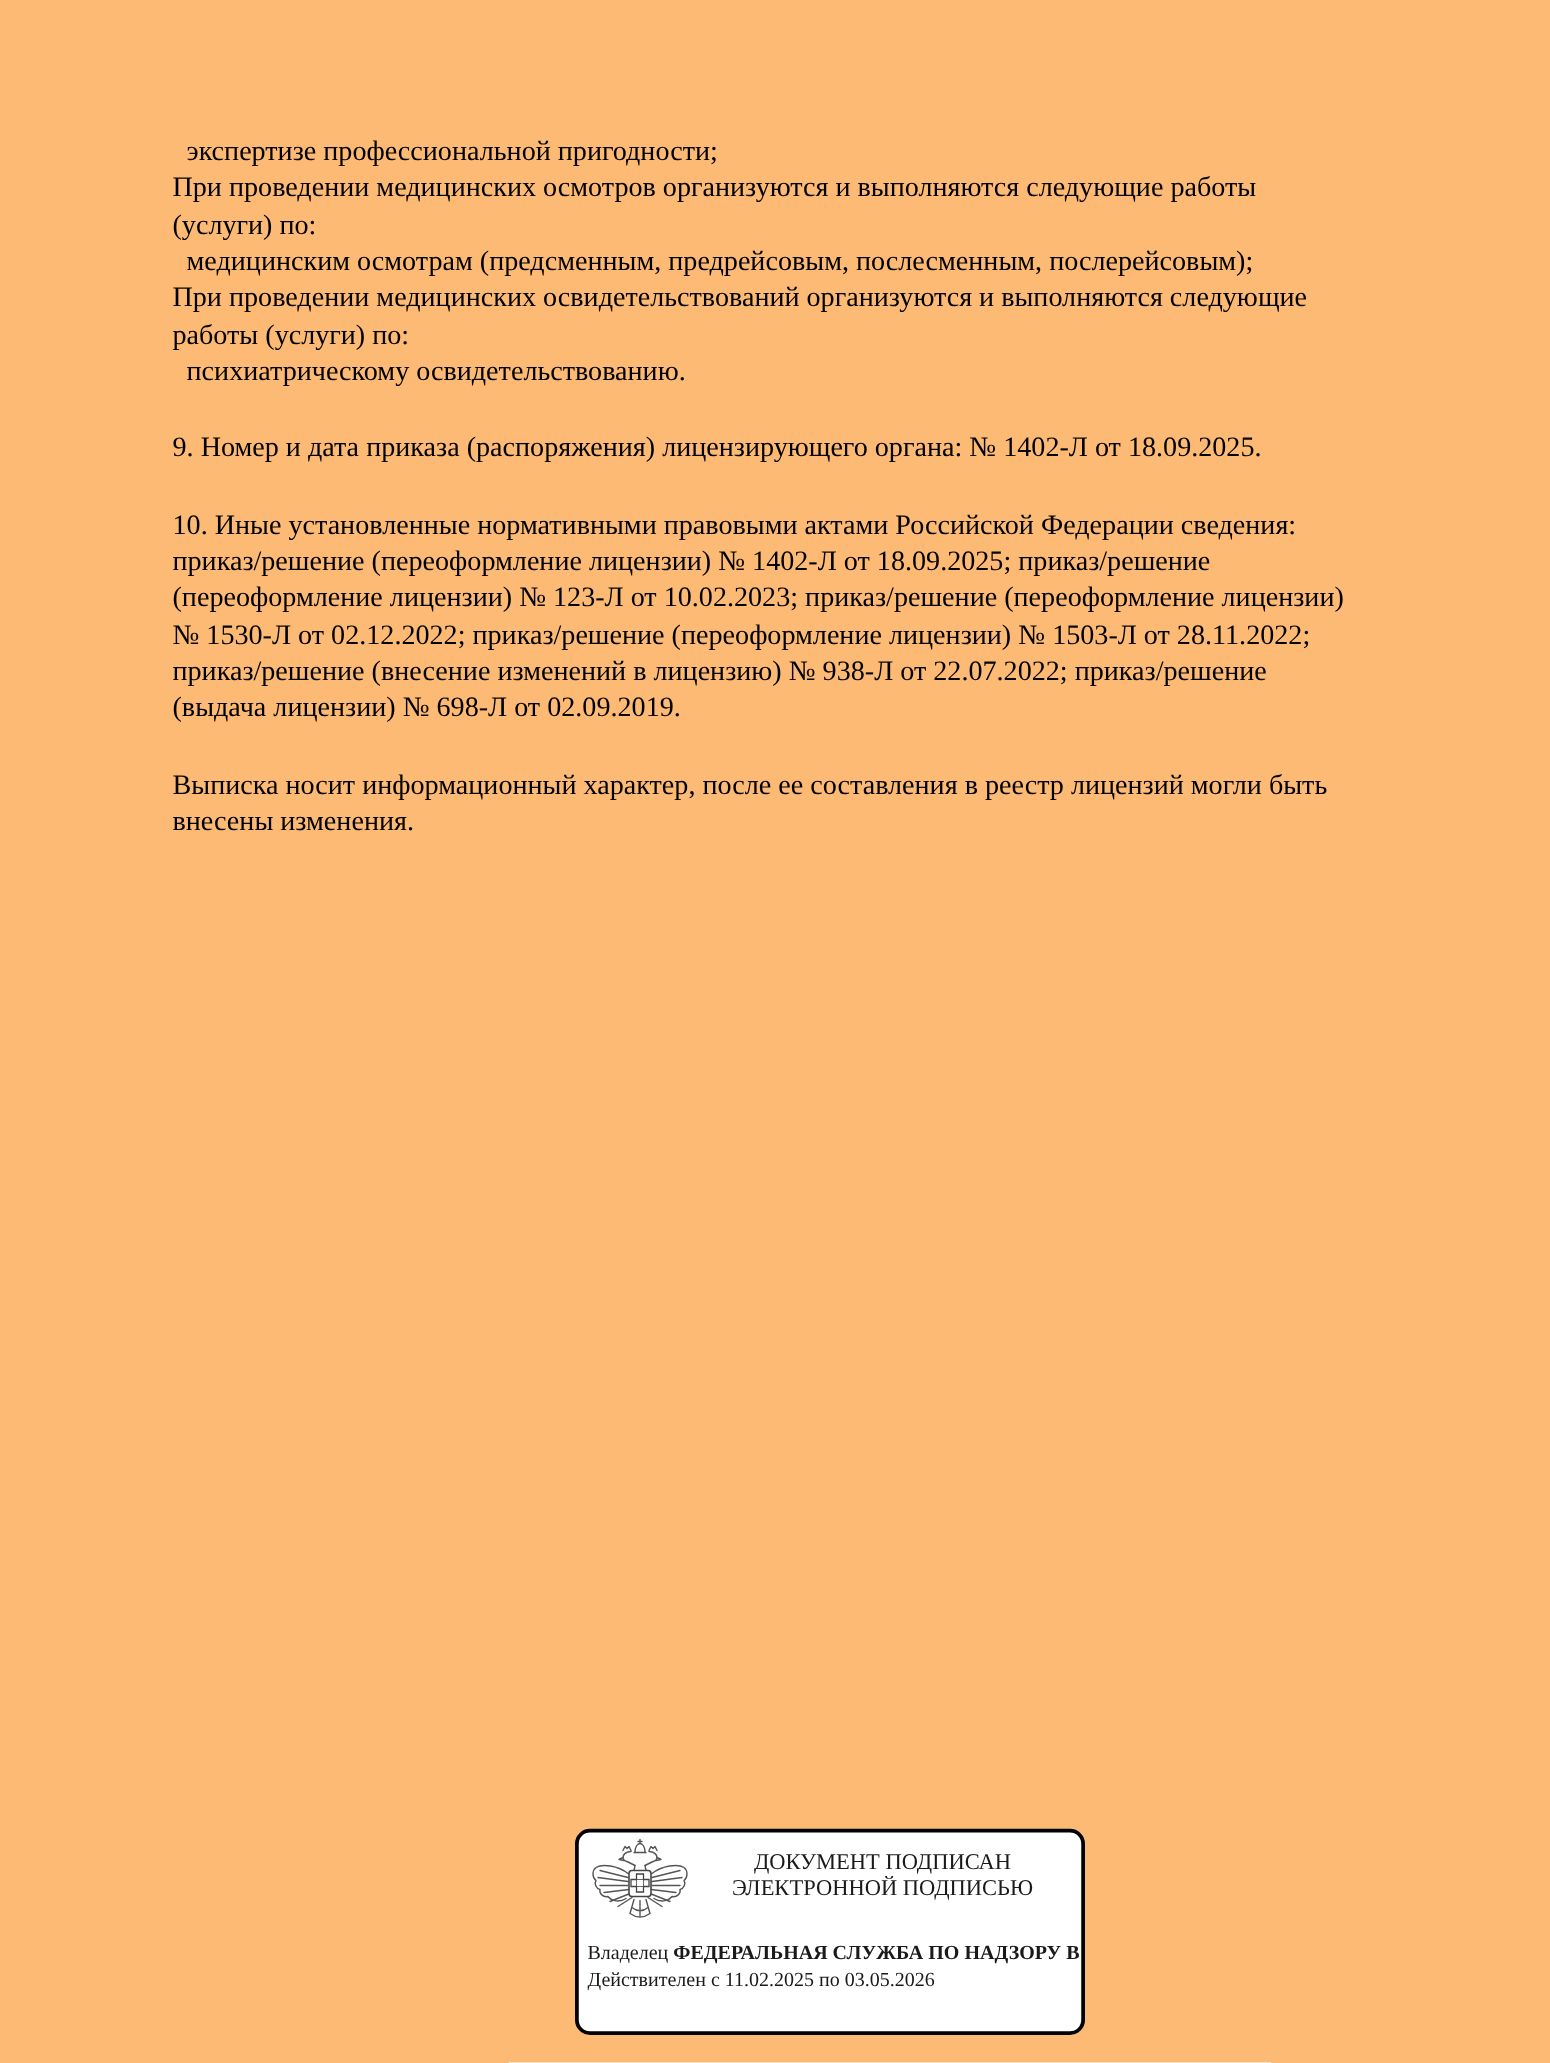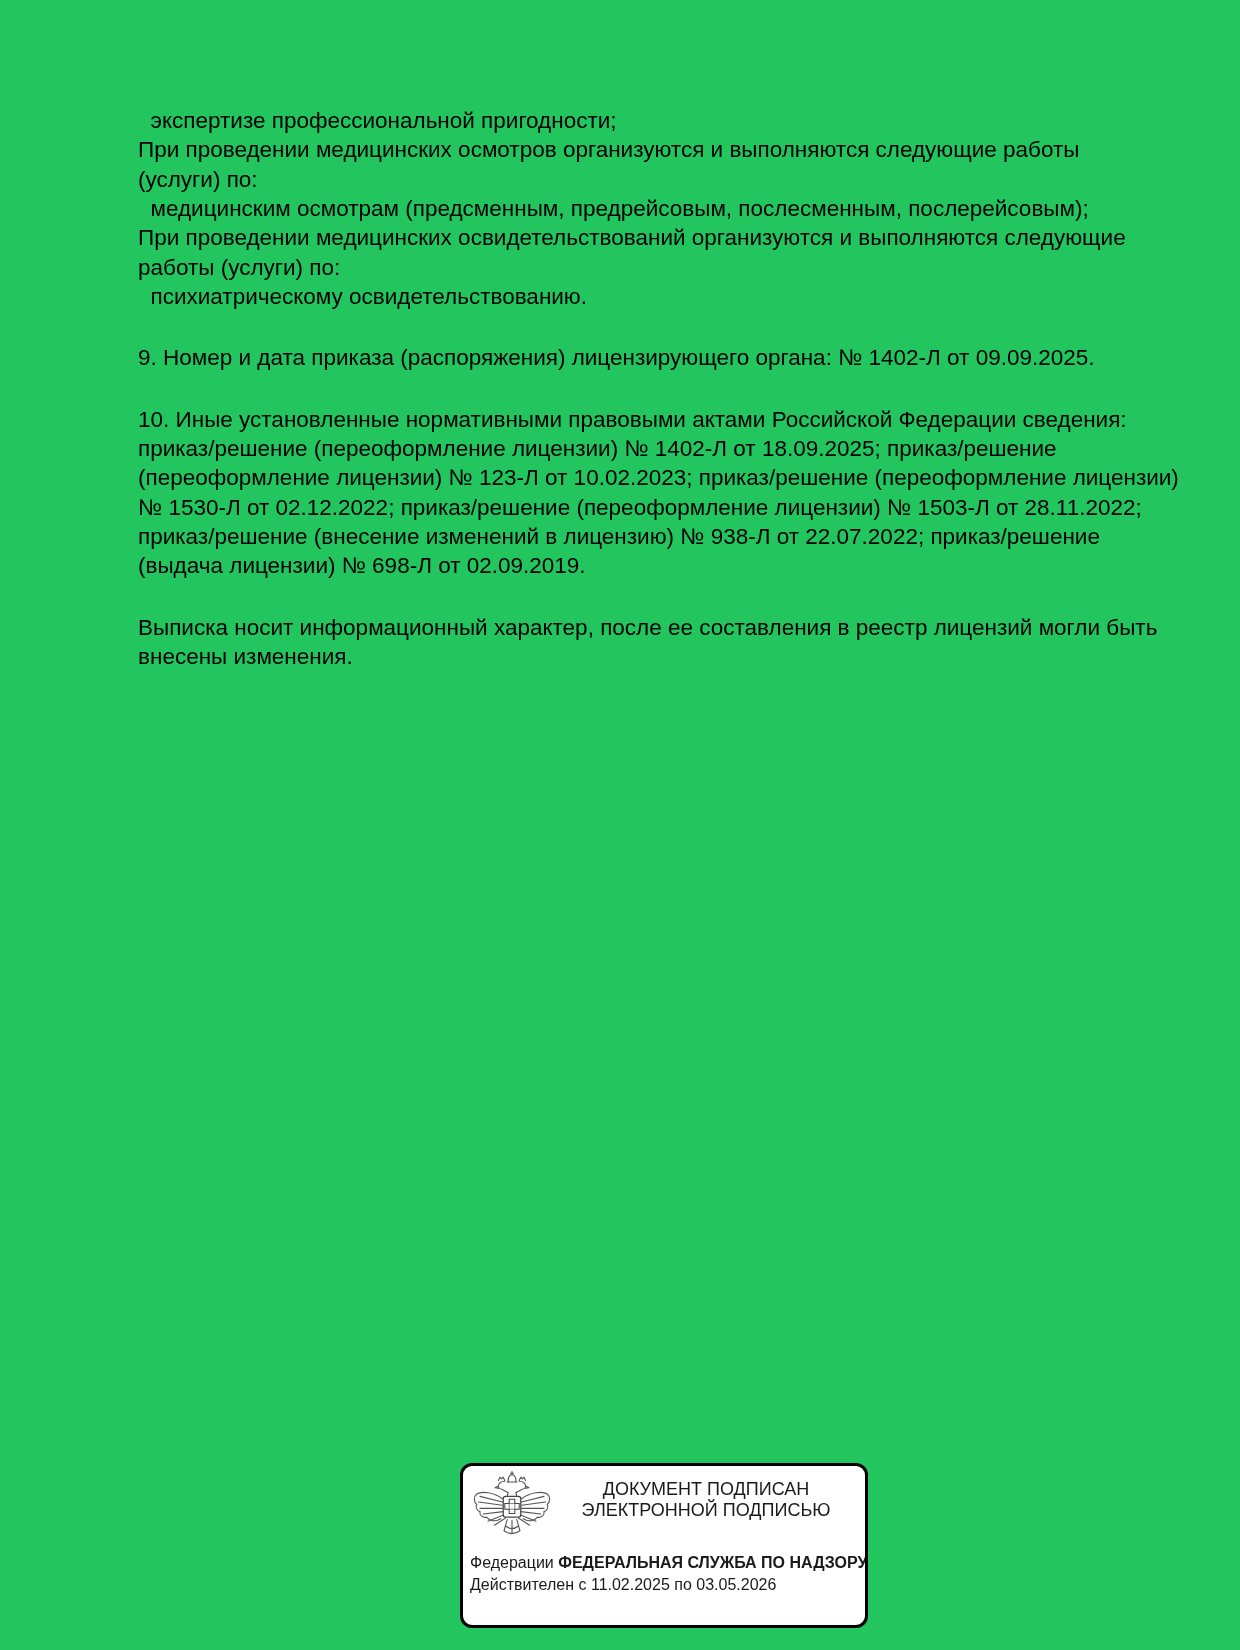--- a/index.html
+++ b/index.html
@@ -1,22 +1,22 @@
 <!DOCTYPE html>
 <html lang="ru"><head>
 <meta charset="utf-8">
 <style>
   html, body { margin: 0; padding: 0; background: #ffffff; }
   .page {
     position: relative;
     width: 1240px;
     height: 1650px;
-    background: #22c55e;
+    background: #fdba74;
     overflow: hidden;
-    font-family: Liberation Sans, sans-serif;
+    font-family: Liberation Serif, serif;
     color: #000000;
   }
   .doc-text {
     position: absolute;
     left: 138px;
     top: 106px;
     width: 1080px;
     font-size: 22.5px;
     line-height: 29.33px;
     color: #000000;
@@ -74,21 +74,21 @@
 <div class="page">
 
   <div class="doc-text">
     <p>  экспертизе профессиональной пригодности;
 При проведении медицинских осмотров организуются и выполняются следующие работы
 (услуги) по:
   медицинским осмотрам (предсменным, предрейсовым, послесменным, послерейсовым);
 При проведении медицинских освидетельствований организуются и выполняются следующие
 работы (услуги) по:
   психиатрическому освидетельствованию.</p>
-    <p>9. Номер и дата приказа (распоряжения) лицензирующего органа: № 1402-Л от 09.09.2025.</p>
+    <p>9. Номер и дата приказа (распоряжения) лицензирующего органа: № 1402-Л от 18.09.2025.</p>
     <p>10. Иные установленные нормативными правовыми актами Российской Федерации сведения:
 приказ/решение (переоформление лицензии) № 1402-Л от 18.09.2025; приказ/решение
 (переоформление лицензии) № 123-Л от 10.02.2023; приказ/решение (переоформление лицензии)
 № 1530-Л от 02.12.2022; приказ/решение (переоформление лицензии) № 1503-Л от 28.11.2022;
 приказ/решение (внесение изменений в лицензию) № 938-Л от 22.07.2022; приказ/решение
 (выдача лицензии) № 698-Л от 02.09.2019.</p>
     <p>Выписка носит информационный характер, после ее составления в реестр лицензий могли быть
 внесены изменения.</p>
   </div>
 
@@ -127,19 +127,19 @@
         <rect x="39" y="33" width="22" height="26" rx="3" fill="#ffffff" stroke="#444444" stroke-width="1.6"></rect>
         <path d="M46.5 36.5h7V42H59v7h-5.5v5.5h-7V49H41v-7h5.5z" fill="#ffffff" stroke="#444444" stroke-width="1.3"></path>
         <path d="M46.5 42h7M46.5 49h7M46.5 42v7M53.5 42v7" stroke="#444444" stroke-width="0.8"></path>
       </svg>
     </div>
 
     <div class="stamp-title">ДОКУМЕНТ ПОДПИСАН
 ЭЛЕКТРОННОЙ ПОДПИСЬЮ</div>
 
     <div class="cert-block">
-      <div class="cert-line"><span>Федерации</span> <span class="owner-value">ФЕДЕРАЛЬНАЯ СЛУЖБА ПО НАДЗОРУ В СФ</span></div>
+      <div class="cert-line"><span>Владелец</span> <span class="owner-value">ФЕДЕРАЛЬНАЯ СЛУЖБА ПО НАДЗОРУ В СФ</span></div>
       <div class="cert-line"><span>Действителен с 11.02.2025 по 03.05.2026</span></div>
     </div>
 
   </div>
 
 </div>
 
 </body></html>

